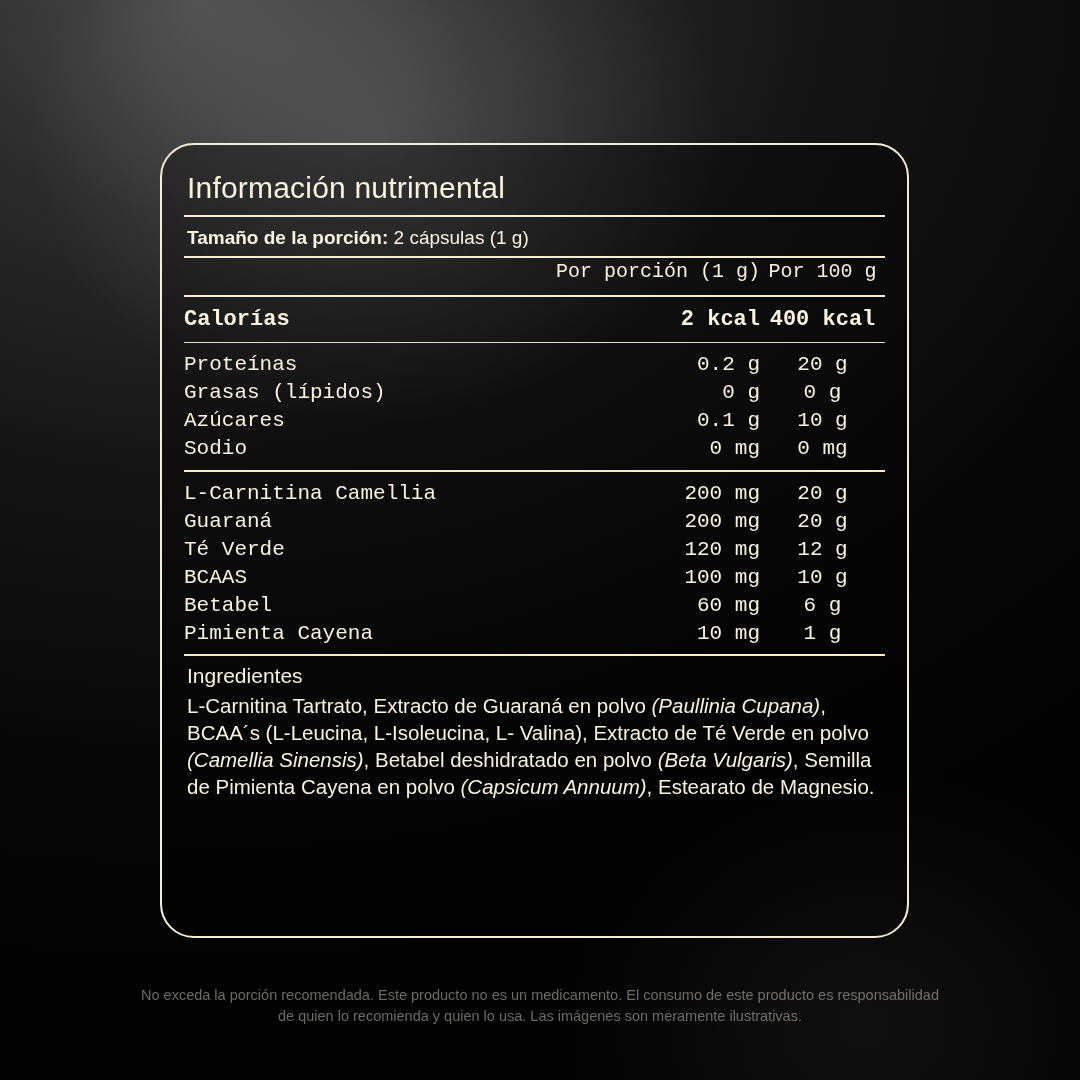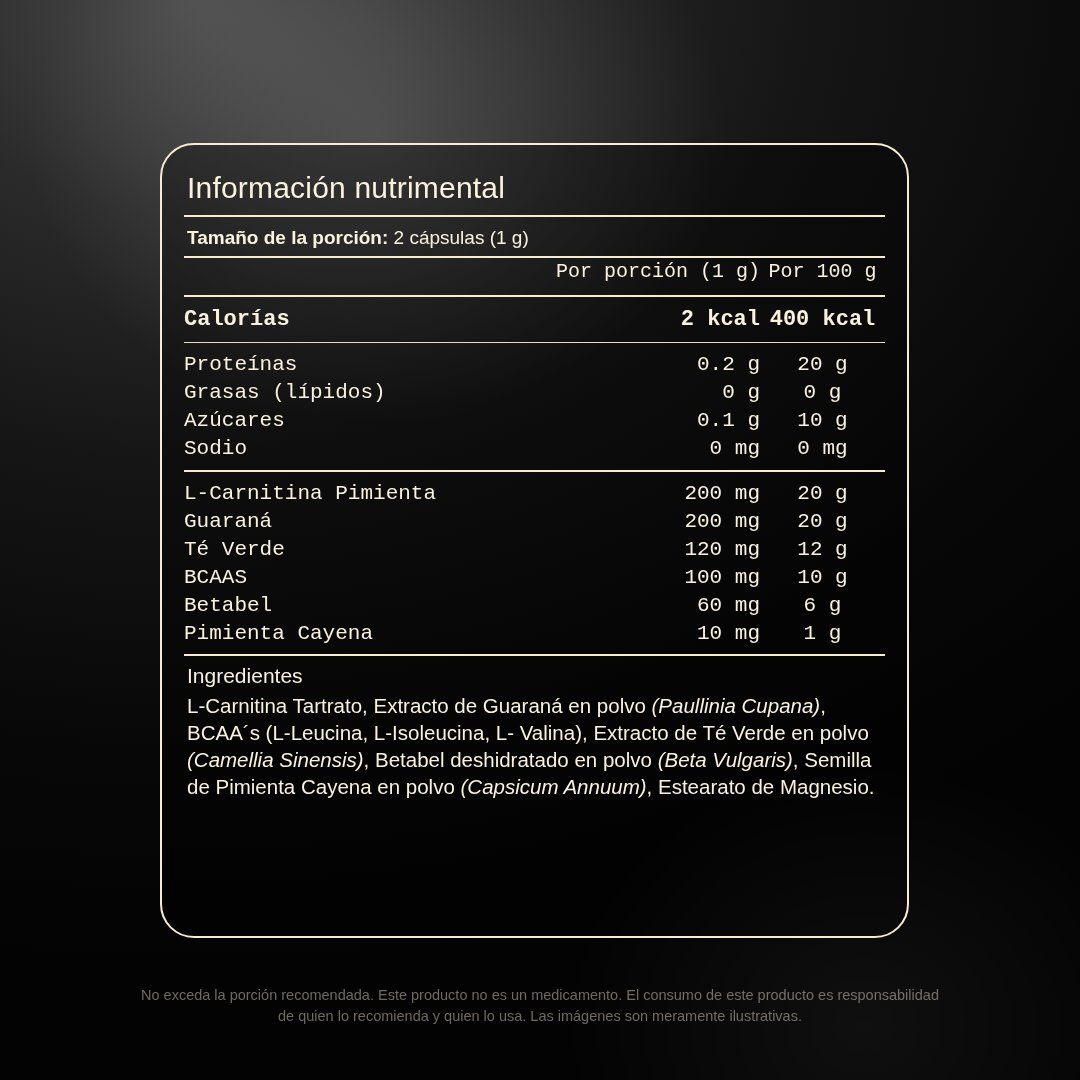--- a/index.html
+++ b/index.html
@@ -200,21 +200,21 @@
           <td class="c2">0 mg</td>
         </tr>
 
         <tr class="sep-row">
           <td colspan="3">
               <div class="sep-line"></div>
             </td>
         </tr>
 
         <tr>
-          <td class="name">L-Carnitina Pimienta</td>
+          <td class="name">L-Carnitina Camellia</td>
           <td class="c1">200 mg</td>
           <td class="c2">20 g</td>
         </tr>
         <tr>
           <td class="name">Guaraná</td>
           <td class="c1">200 mg</td>
           <td class="c2">20 g</td>
         </tr>
         <tr>
           <td class="name">Té Verde</td>

